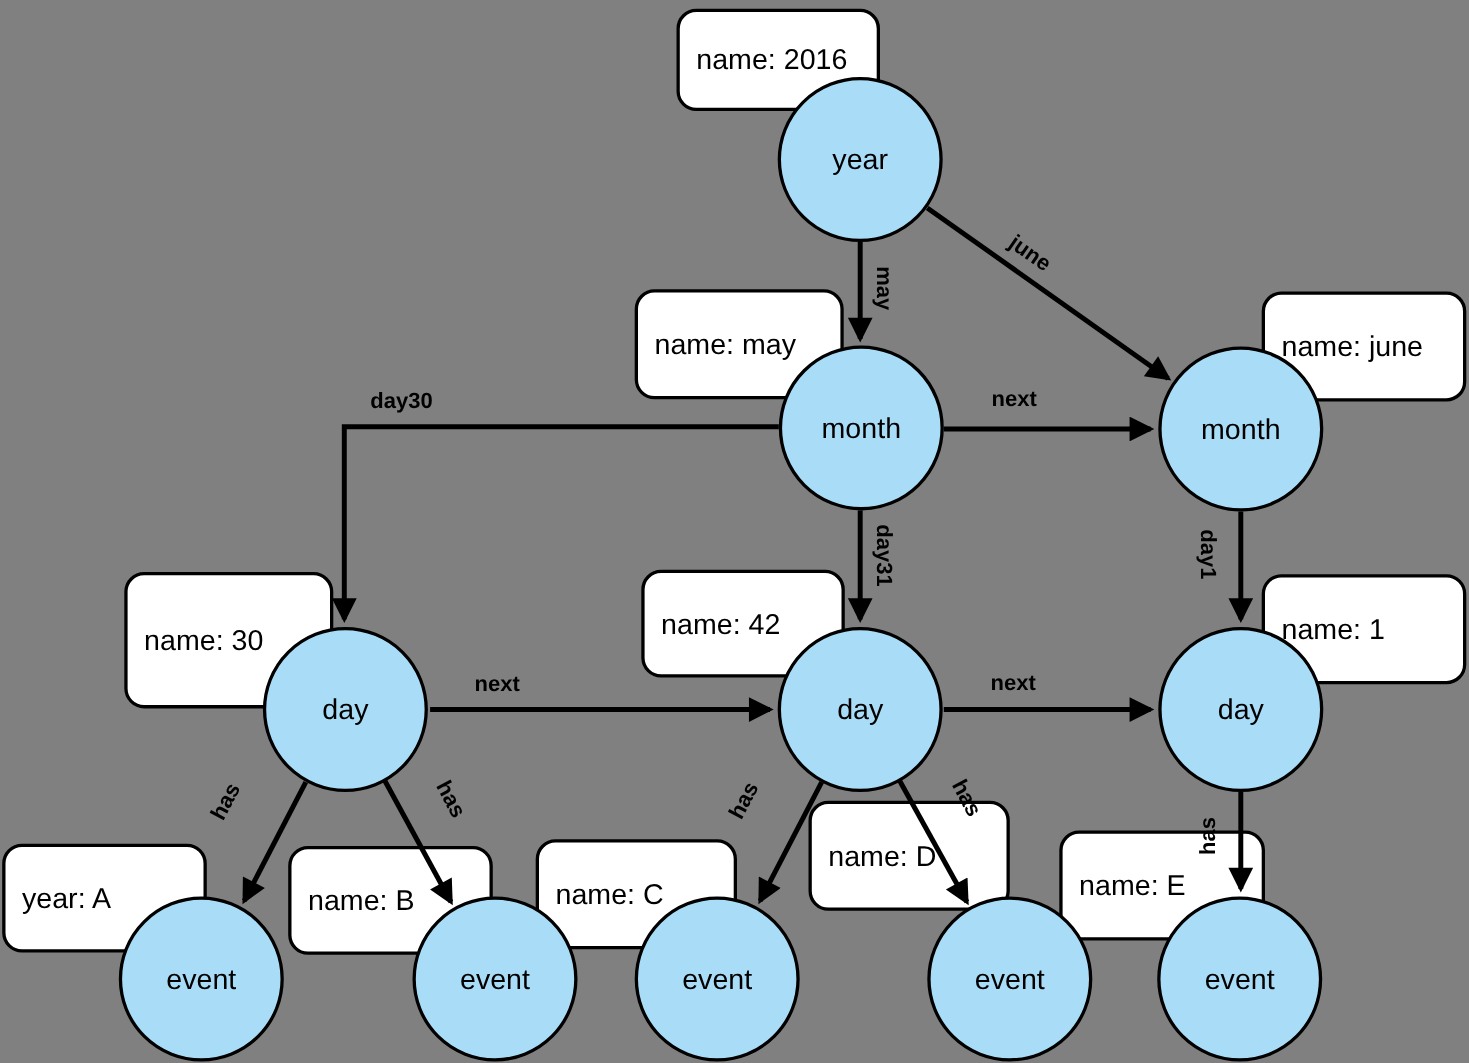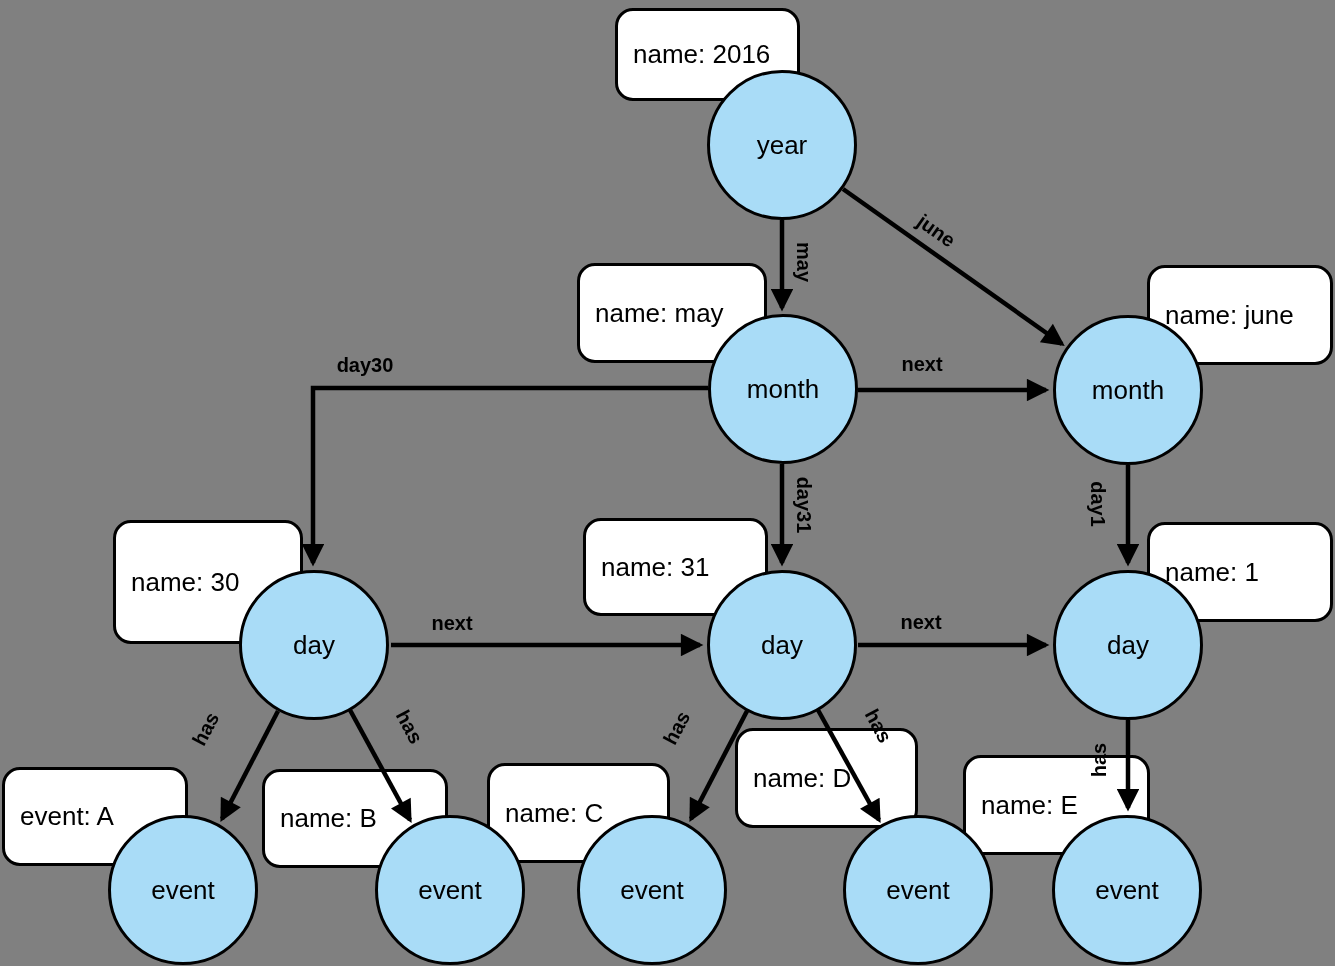--- a/index.html
+++ b/index.html
@@ -68,27 +68,27 @@
   <div class="pbox" style="left:577px;top:263px;width:190px;height:100px">
       <span>name: may</span>
     </div>
   <div class="pbox" style="left:1147px;top:265px;width:186px;height:100px">
       <span>name: june</span>
     </div>
   <div class="pbox" style="left:113px;top:520px;width:190px;height:124px">
       <span>name: 30</span>
     </div>
   <div class="pbox" style="left:583px;top:518px;width:185px;height:98px">
-      <span>name: 31</span>
+      <span>name: 42</span>
     </div>
   <div class="pbox" style="left:1147px;top:522px;width:186px;height:100px">
       <span>name: 1</span>
     </div>
   <div class="pbox" style="left:2px;top:767px;width:186px;height:99px">
-      <span>event: A</span>
+      <span>year: A</span>
     </div>
   <div class="pbox" style="left:262px;top:769px;width:186px;height:99px">
       <span>name: B</span>
     </div>
   <div class="pbox" style="left:487px;top:763px;width:183px;height:100px">
       <span>name: C</span>
     </div>
   <div class="pbox" style="left:735px;top:728px;width:183px;height:100px">
       <span>name: D</span>
     </div>

